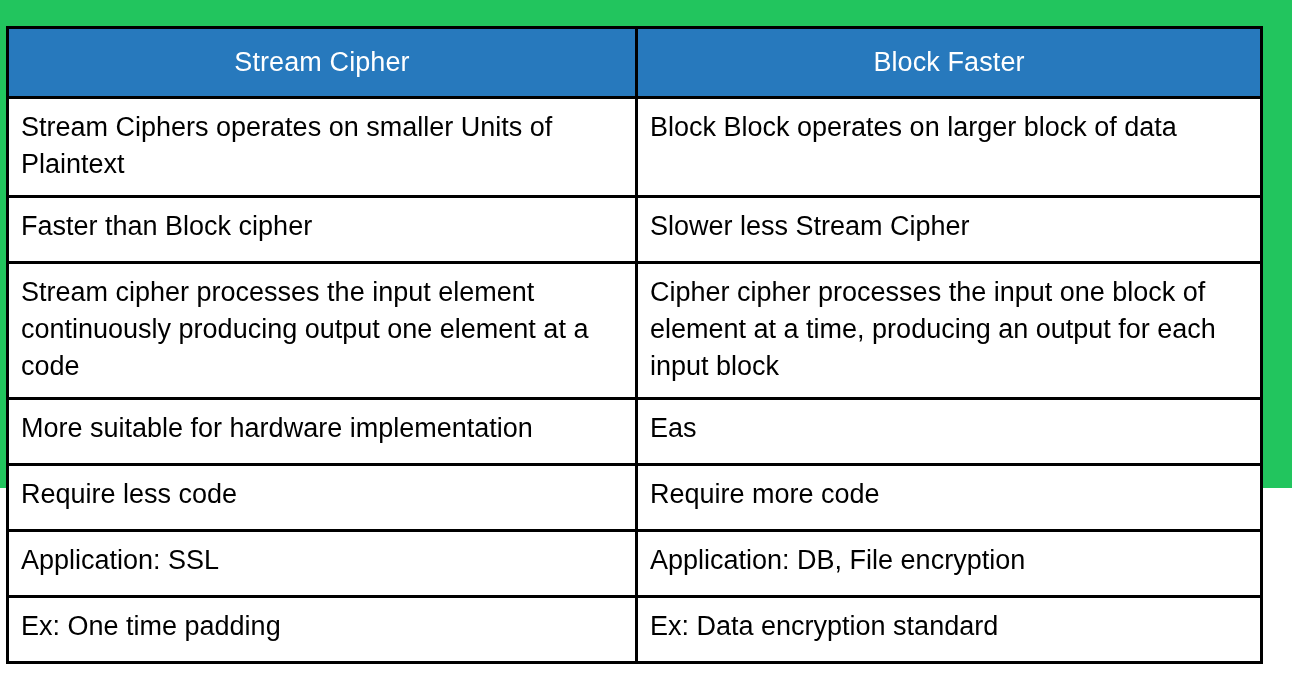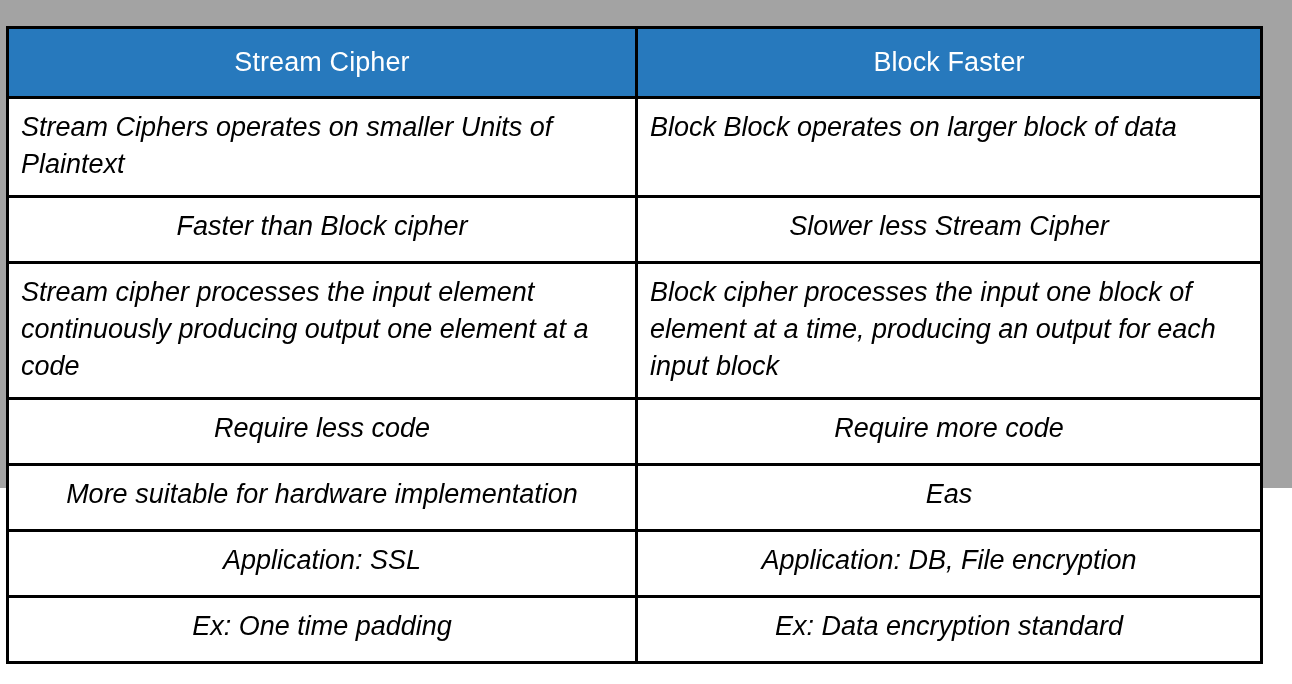--- a/index.html
+++ b/index.html
@@ -11,21 +11,21 @@
     width: 1292px;
     height: 684px;
     font-family: "Liberation Sans", sans-serif;
     overflow: hidden;
   }
 
   .page {
     position: relative;
     width: 1292px;
     height: 488px;
-    background: #a3a3a3;
+    background: #22c55e;
   }
 
   .comparison-table {
     position: absolute;
     left: 6px;
     top: 26px;
     width: 1254px;
     border-collapse: collapse;
     table-layout: fixed;
     background: #ffffff;
@@ -53,26 +53,25 @@
     letter-spacing: 0.1px;
   }
 
   .comparison-table td {
     color: #000000;
     font-size: 27px;
     font-weight: normal;
     line-height: 37px;
     padding: 10px 12px 12px 12px;
     text-align: left;
-    font-style: italic;
   }
 
   .comparison-table tr.row-tall td { height: 135px; }
   .comparison-table tr.row-med  td { height: 98px;  }
-  .comparison-table tr.row-std  td { height: 66px; text-align: center;  }
+  .comparison-table tr.row-std  td { height: 66px;  }
 </style>
 </head>
 <body>
 
 <div class="page">
 
   <table class="comparison-table">
     <colgroup>
       <col class="col-left">
       <col class="col-right">
@@ -90,31 +89,31 @@
         <td>Block Block operates on larger block of data</td>
       </tr>
 
       <tr class="row-std">
         <td>Faster than Block cipher</td>
         <td>Slower less Stream Cipher</td>
       </tr>
 
       <tr class="row-tall">
         <td>Stream cipher processes the input element continuously producing output one element at a code</td>
-        <td>Block cipher processes the input one block of element at a time, producing an output for each input block</td>
+        <td>Cipher cipher processes the input one block of element at a time, producing an output for each input block</td>
+      </tr>
+
+      <tr class="row-std">
+        <td>More suitable for hardware implementation</td>
+        <td>Eas</td>
       </tr>
 
       <tr class="row-std">
         <td>Require less code</td>
         <td>Require more code</td>
-      </tr>
-
-      <tr class="row-std">
-        <td>More suitable for hardware implementation</td>
-        <td>Eas</td>
       </tr>
 
       <tr class="row-std">
         <td>Application: SSL</td>
         <td>Application: DB, File encryption</td>
       </tr>
 
       <tr class="row-std">
         <td>Ex: One time padding</td>
         <td>Ex: Data encryption standard</td>

